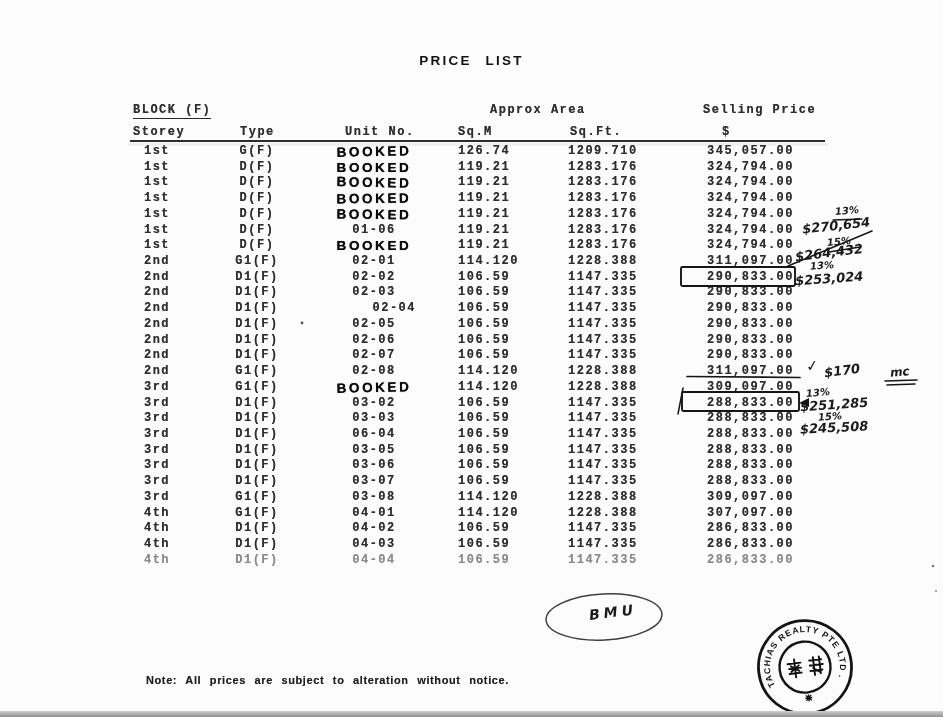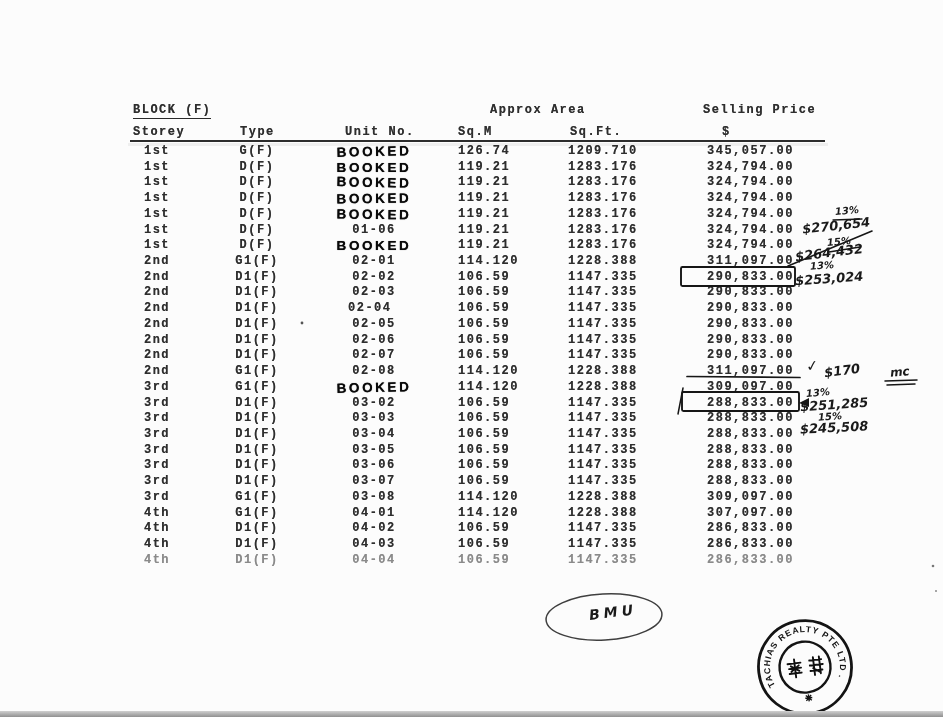--- a/index.html
+++ b/index.html
@@ -52,20 +52,21 @@
   .overlay{position:absolute;left:0;top:0;pointer-events:none;}
   .stamp{position:absolute;left:755px;top:616px;width:102px;height:102px;transform:rotate(-7deg);}
   .bottom-strip{position:absolute;left:0;top:711px;width:943px;height:6px;
     background:linear-gradient(#cfcfcf,#909090);}
 </style>
 </head>
 <body>
 
 <div class="page">
 
+  <div class="t subtitle">PRICE LIST</div>
 
   <span class="t mono underlined" style="left:133px;top:103px;">BLOCK (F)</span>
   <span class="t mono" style="left:490px;top:103px;">Approx Area</span>
   <span class="t mono" style="left:703px;top:103px;font-family:Liberation Mono, monospace;">Selling Price</span>
 
   <span class="t mono" style="left:133px;top:125px;">Storey</span>
   <span class="t mono" style="left:240px;top:125px;">Type</span>
   <span class="t mono" style="left:345px;top:125px;">Unit No.</span>
   <span class="t mono" style="left:458px;top:125px;">Sq.M</span>
   <span class="t mono" style="left:570px;top:125px;">Sq.Ft.</span>
@@ -150,21 +151,21 @@
         <span class="cell" style="left: 128px; width: 58px; text-align: center;">2nd</span>
         <span class="cell" style="left: 220px; width: 74px; text-align: center;">D1(F)</span>
         <span class="cell" style="left: 330px; width: 88px; text-align: center;">02-03</span>
         <span class="cell" style="left: 458px; width: 72px; text-align: left;">106.59</span>
         <span class="cell" style="left: 568px; width: 84px; text-align: left;">1147.335</span>
         <span class="cell" style="left: 680px; width: 114px; text-align: right;">290,833.00</span>
       </div>
       <div class="row" style="top: 301.2px;">
         <span class="cell" style="left: 128px; width: 58px; text-align: center;">2nd</span>
         <span class="cell" style="left: 220px; width: 74px; text-align: center;">D1(F)</span>
-        <span class="cell" style="left: 348px; width: 88px; text-align: left;">02-04</span>
+        <span class="cell" style="left: 328px; width: 88px; text-align: right;">02-04</span>
         <span class="cell" style="left: 458px; width: 72px; text-align: left;">106.59</span>
         <span class="cell" style="left: 568px; width: 84px; text-align: left;">1147.335</span>
         <span class="cell" style="left: 680px; width: 114px; text-align: right;">290,833.00</span>
       </div>
       <div class="row" style="top: 316.92px;">
         <span class="cell" style="left: 128px; width: 58px; text-align: center;">2nd</span>
         <span class="cell" style="left: 220px; width: 74px; text-align: center;">D1(F)</span>
         <span class="cell" style="left: 330px; width: 88px; text-align: center;">02-05</span>
         <span class="cell" style="left: 458px; width: 72px; text-align: left;">106.59</span>
         <span class="cell" style="left: 568px; width: 84px; text-align: left;">1147.335</span>
@@ -214,21 +215,21 @@
         <span class="cell" style="left: 128px; width: 58px; text-align: center;">3rd</span>
         <span class="cell" style="left: 220px; width: 74px; text-align: center;">D1(F)</span>
         <span class="cell" style="left: 330px; width: 88px; text-align: center;">03-03</span>
         <span class="cell" style="left: 458px; width: 72px; text-align: left;">106.59</span>
         <span class="cell" style="left: 568px; width: 84px; text-align: left;">1147.335</span>
         <span class="cell" style="left: 680px; width: 114px; text-align: right;">288,833.00</span>
       </div>
       <div class="row" style="top: 426.96px;">
         <span class="cell" style="left: 128px; width: 58px; text-align: center;">3rd</span>
         <span class="cell" style="left: 220px; width: 74px; text-align: center;">D1(F)</span>
-        <span class="cell" style="left: 330px; width: 88px; text-align: center;">03-04</span>
+        <span class="cell" style="left: 330px; width: 88px; text-align: center;">06-04</span>
         <span class="cell" style="left: 458px; width: 72px; text-align: left;">106.59</span>
         <span class="cell" style="left: 568px; width: 84px; text-align: left;">1147.335</span>
         <span class="cell" style="left: 680px; width: 114px; text-align: right;">288,833.00</span>
       </div>
       <div class="row" style="top: 442.68px;">
         <span class="cell" style="left: 128px; width: 58px; text-align: center;">3rd</span>
         <span class="cell" style="left: 220px; width: 74px; text-align: center;">D1(F)</span>
         <span class="cell" style="left: 330px; width: 88px; text-align: center;">03-05</span>
         <span class="cell" style="left: 458px; width: 72px; text-align: left;">106.59</span>
         <span class="cell" style="left: 568px; width: 84px; text-align: left;">1147.335</span>
@@ -302,20 +303,21 @@
   <span class="hand" style="left:806px;top:357px;font-size:15px;transform:rotate(-8deg);">✓</span>
   <span class="hand" style="left:824px;top:363px;transform:rotate(-7deg);">$170</span>
   <span class="hand" style="left:890px;top:365px;font-size:12px;transform:rotate(-5deg);">mc</span>
   <span class="hand sm" style="left:806px;top:387px;transform:rotate(-5deg);">13%</span>
   <span class="hand" style="left:800px;top:397px;transform:rotate(-4deg);">$251,285</span>
   <span class="hand sm" style="left:818px;top:411px;transform:rotate(-4deg);">15%</span>
   <span class="hand" style="left:800px;top:420px;transform:rotate(-3deg);">$245,508</span>
 
   <span class="hand" style="left:589px;top:604px;font-size:14px;letter-spacing:4px;transform:rotate(-7deg);">BMU</span>
 
+  <span class="t note">Note: All prices are subject to alteration without notice.</span>
 
   <svg class="overlay" width="943" height="717" viewBox="0 0 943 717">
     <g fill="none" stroke="#161616" stroke-linecap="round">
       <rect x="681" y="267" width="114" height="19" rx="1.5" stroke-width="1.9"></rect>
       <rect x="682" y="392" width="117" height="19" rx="1.5" stroke-width="1.9"></rect>
       <path d="M683,388 L678,414" stroke-width="1.5"></path>
       <path d="M687,376.5 L800,377.5" stroke-width="1.7"></path>
       <path d="M788,266 L872,231" stroke-width="1.6"></path>
       <path d="M829,252 L860,247" stroke-width="1.4"></path>
       <path d="M833,220 L862,219" stroke-width="1.3"></path>

